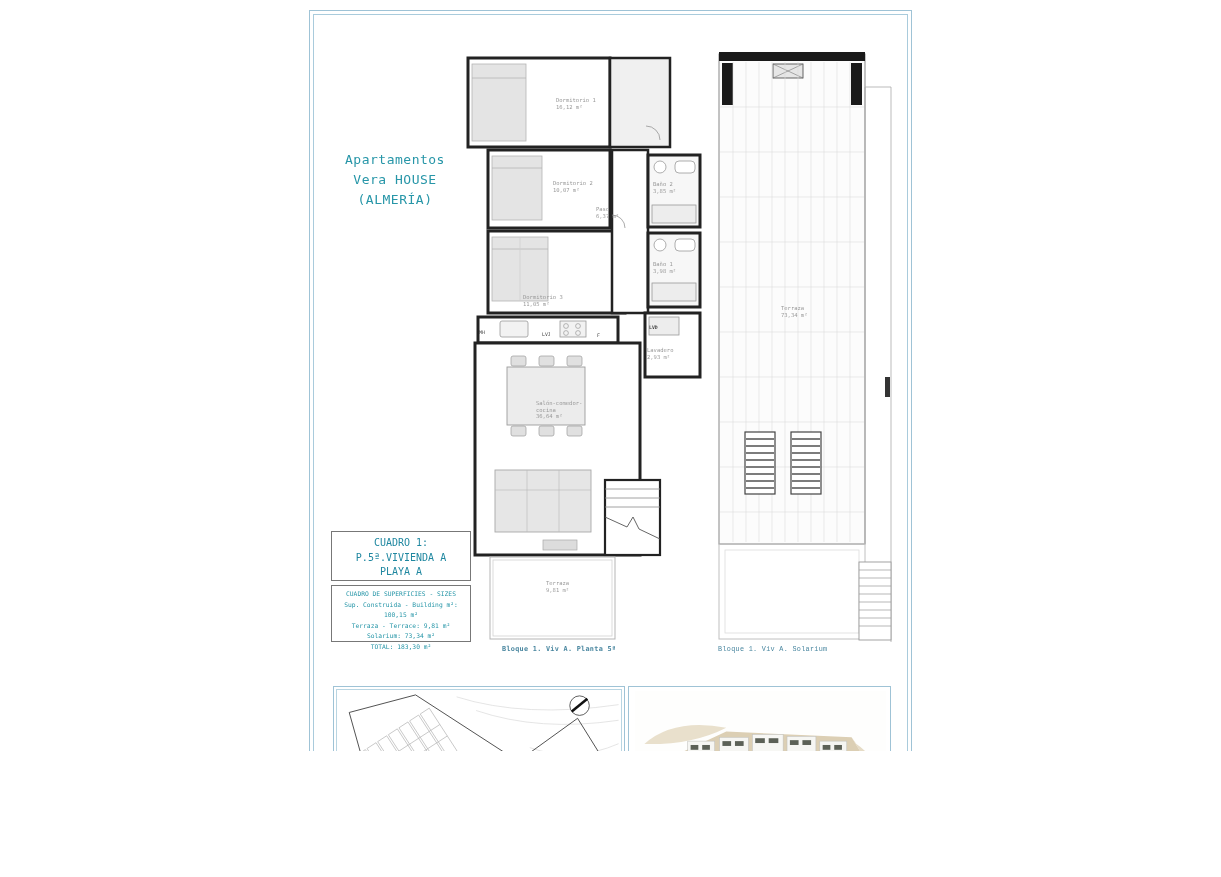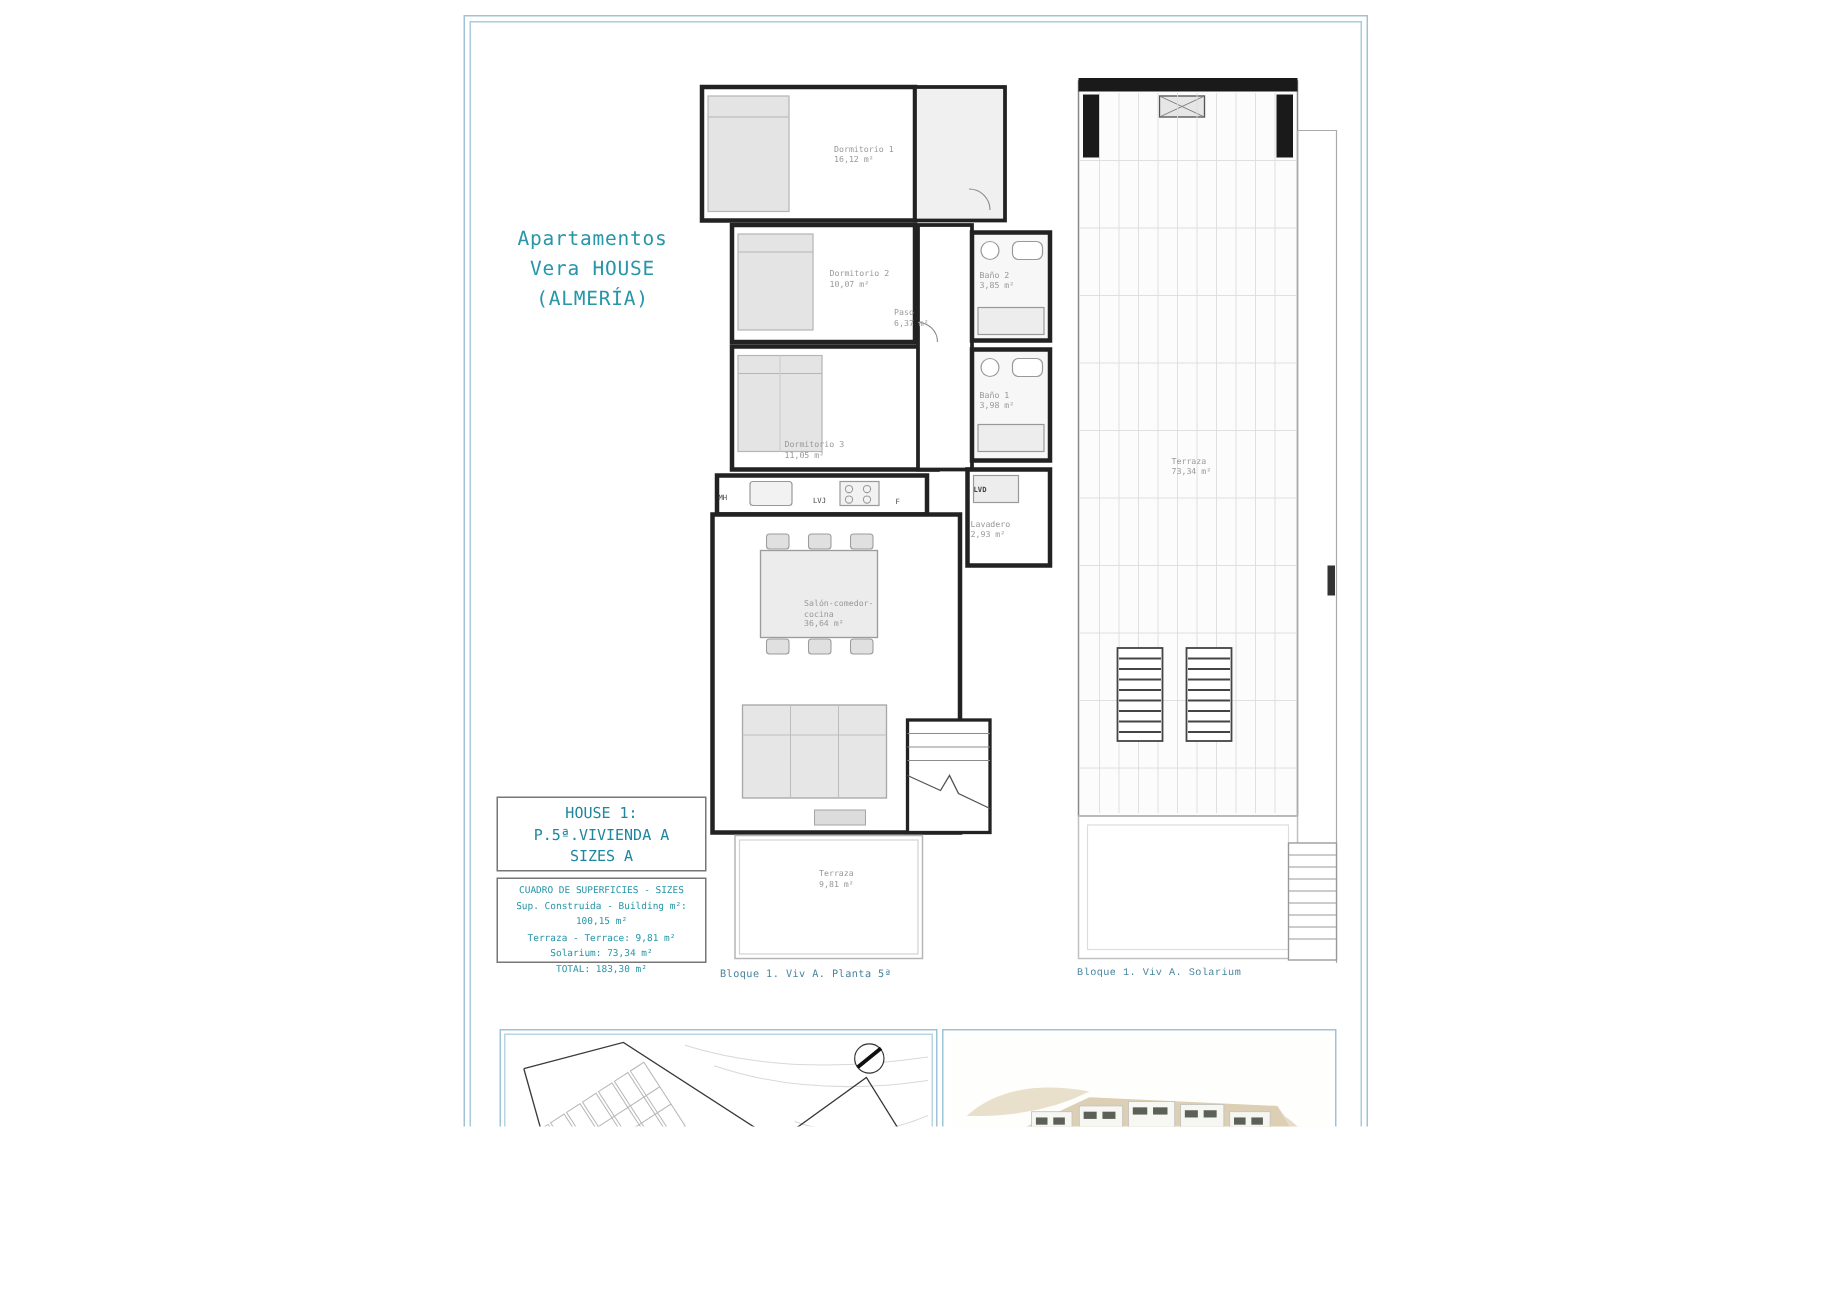--- a/index.html
+++ b/index.html
@@ -17,21 +17,21 @@
 
   .block-box { position:absolute; left:331px; top:531px; width:140px; height:50px;
                border:1px solid #777; text-align:center; color:#1f87a0;
                font-size:10px; line-height:1.45; padding-top:4px; background:#fff; }
 
   .sizes-box { position:absolute; left:331px; top:585px; width:140px; height:57px;
                border:1px solid #777; text-align:center; color:#2796a8;
                font-size:6.3px; line-height:1.68; padding-top:3px; background:#fff; }
 
   .caption { position:absolute; font-size:6.8px; color:#4a87a0; letter-spacing:0.3px; }
-  .caption-left { left:480px; top:645px; }
+  .caption-left { left:502px; top:645px;font-weight:bold; }
   .caption-right { left:718px; top:645px;font-family:Liberation Mono, monospace; }
 
   .plan { position:absolute; }
   .plan-left { left:455px; top:45px; width:255px; height:600px; }
   .plan-right { left:713px; top:42px; width:185px; height:605px; }
 
   .room-label { position:absolute; font-size:5.5px; color:#9a9a9a; line-height:1.2;
                 white-space:nowrap; }
   .room-label span { display:block; }
   .room-label.wrap { white-space:normal; width:62px; }
@@ -249,23 +249,23 @@
         </g>
       </g>
     </svg>
     <div class="room-label" style="left:68px; top:263px;">
       <span>Terraza</span>
       <span>73,34 m²</span>
     </div>
   </div>
 
   <div class="block-box">
-    <div>HOUSE 1:</div>
+    <div>CUADRO 1:</div>
     <div>P.5ª.VIVIENDA A</div>
-    <div>SIZES A</div>
+    <div>PLAYA A</div>
   </div>
 
   <div class="sizes-box">
     <div>CUADRO DE SUPERFICIES  - SIZES</div>
     <div>Sup. Construida  - Building m²:  100,15 m²</div>
     <div>Terraza  - Terrace:  9,81 m²</div>
     <div>Solarium:  73,34 m²</div>
     <div>TOTAL:  183,30 m²</div>
   </div>
 

